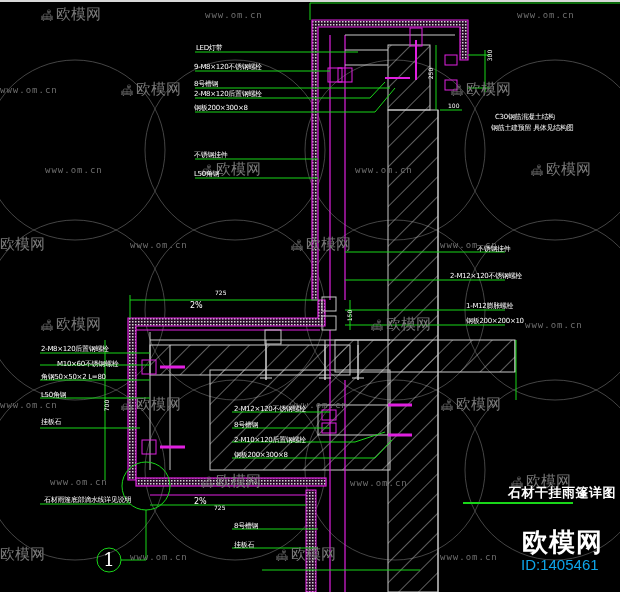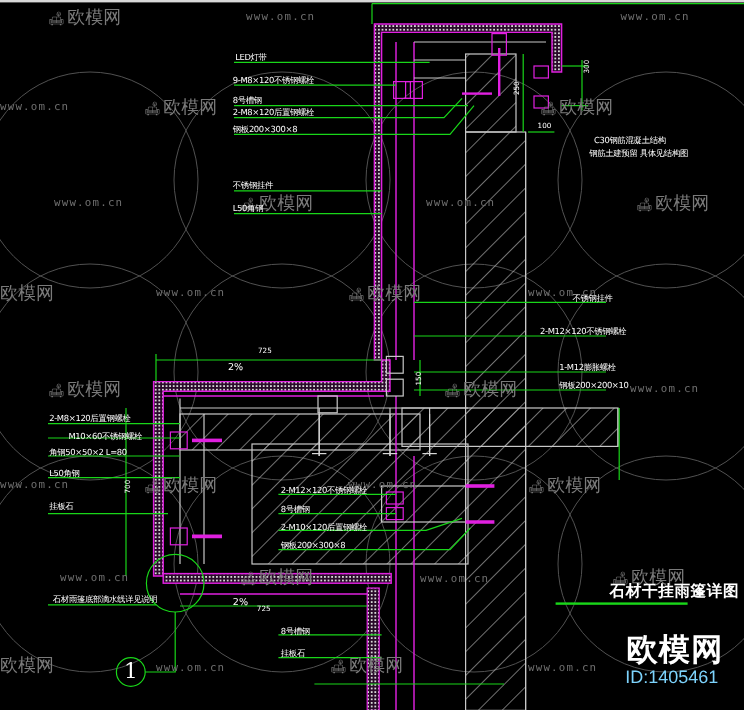--- a/index.html
+++ b/index.html
@@ -6,21 +6,21 @@
   body { width: 620px; height: 592px; overflow: hidden; position: relative; font-family: "DejaVu Sans", sans-serif; }
   #canvas { position: absolute; left: 0; top: 0; width: 620px; height: 592px; }
   .lbl { position: absolute; color: #fff; font-size: 7px; line-height: 8px; white-space: nowrap; font-weight: normal; letter-spacing: -0.3px; text-align: right; }
   .wm-url { position: absolute; color: #6f6f6f; font-size: 9px; font-family: "DejaVu Sans Mono", monospace; letter-spacing: 1px; white-space: nowrap; }
   .wm-logo { position: absolute; color: #7a7a7a; font-size: 15px; white-space: nowrap; }
   .wm-logo .sofa { font-size: 11px; margin-right: 2px; }
   .dim { position: absolute; color: #fff; font-size: 6px; white-space: nowrap; }
   .title { position: absolute; left: 464px; top: 484px; color: #fff; font-family: "DejaVu Serif", serif; font-size: 13px; font-weight: bold; letter-spacing: 0.5px; margin-left: 44px; }
   .title-underline { position: absolute; left: 463px; top: 502px; width: 110px; height: 2px; background: #19d619; }
   .brand { position: absolute; left: 522px; top: 528px; color: #fff; font-size: 26px; font-weight: bold; letter-spacing: 1px; line-height: 28px; }
-  .brand-id { position: absolute; left: 521px; top: 556px; color: #7dd3fc; font-size: 15px; font-family: "Liberation Sans", sans-serif; }
+  .brand-id { position: absolute; left: 521px; top: 556px; color: #0ea5e9; font-size: 15px; font-family: "Liberation Sans", sans-serif; }
   .callout-num { position: absolute; left: 97px; top: 548px; width: 24px; height: 24px; color: #fff; font-size: 18px; text-align: center; line-height: 24px; font-family: "DejaVu Serif", serif; }
   .top-bar { position: absolute; left: 0; top: 0; width: 620px; height: 2px; background: #d8d8d8; }
 </style>
 </head>
 <body>
 
 <svg id="canvas" viewBox="0 0 620 592" xmlns="http://www.w3.org/2000/svg">
   <defs>
     <pattern id="hatch" width="14" height="14" patternUnits="userSpaceOnUse" patternTransform="rotate(45)">
       <line x1="0" y1="0" x2="0" y2="14" stroke="#bdbdbd" stroke-width="1"></line>

